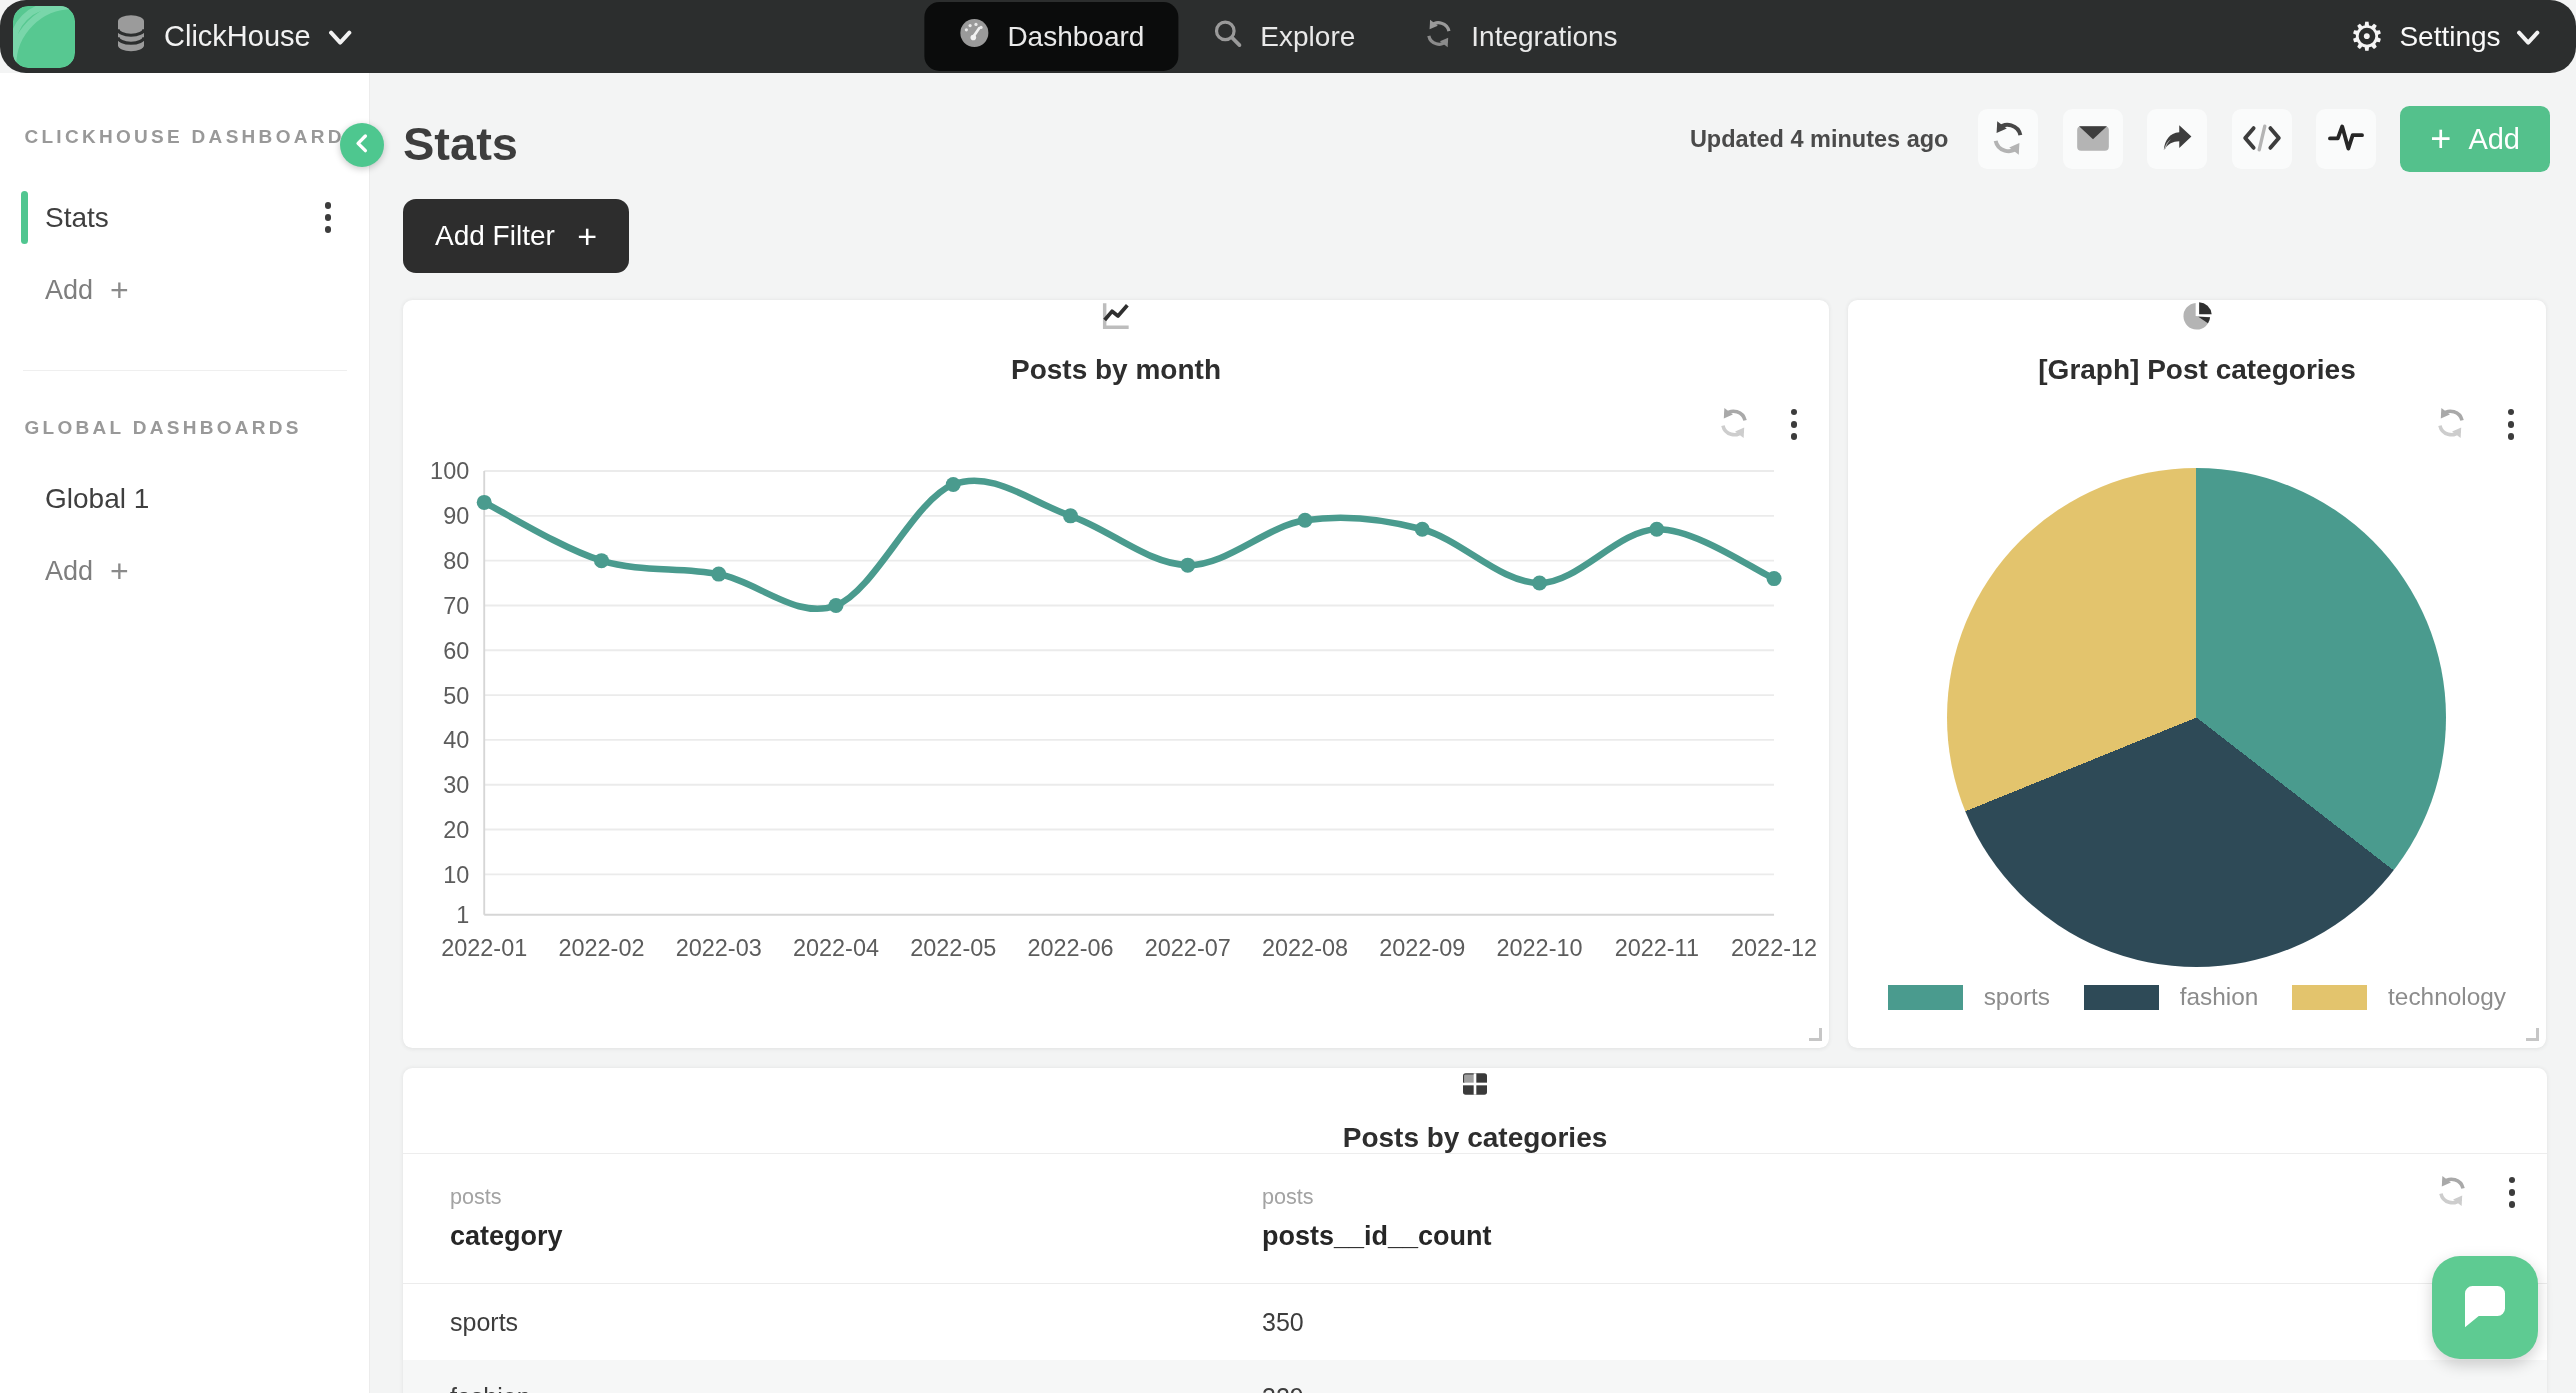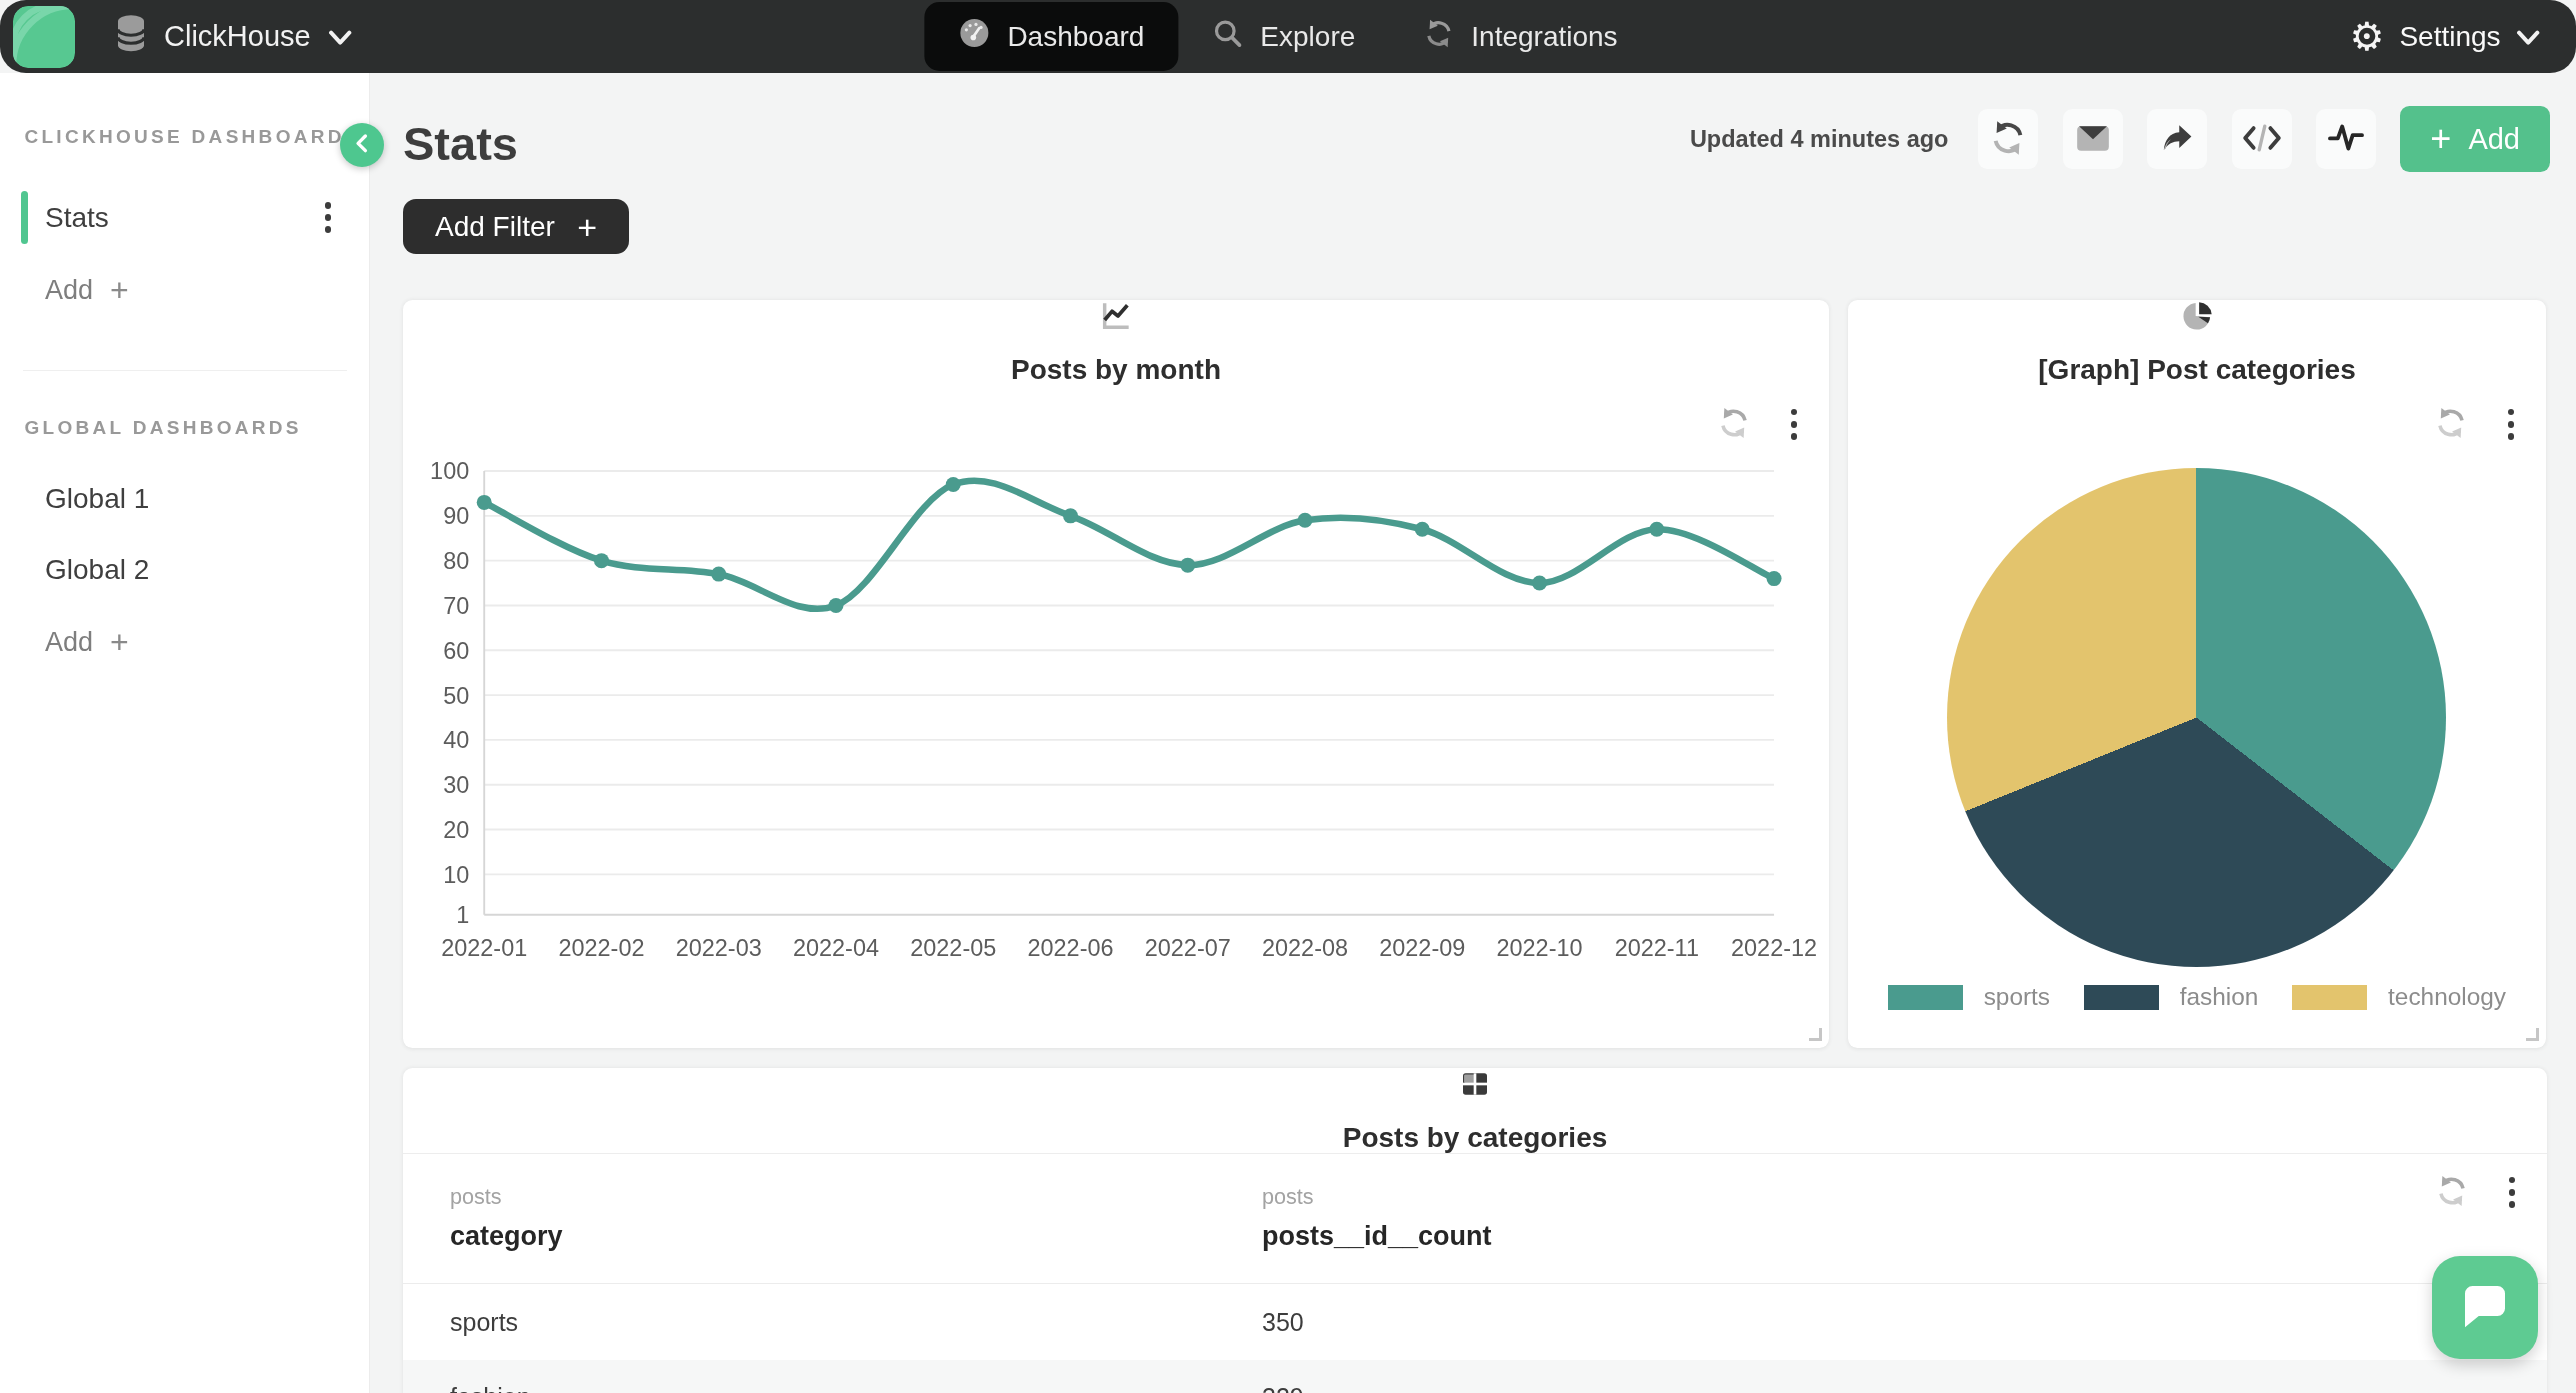--- a/index.html
+++ b/index.html
@@ -31,21 +31,21 @@
   .collapse-btn { position:absolute; top:50px; right:-15px; width:44px; height:44px; border-radius:50%; background:#4ec78f; display:flex; align-items:center; justify-content:center; box-shadow:0 1.9px 7.5px rgba(0,0,0,.22); cursor:pointer; z-index:50; }
 
   
   .page-title { position:absolute; left:403px; top:116px; font-size:47px; font-weight:700; color:#3d3d3d; }
   .header-controls { position:absolute; top:106px; right:26px; display:flex; align-items:center; gap:24.4px; }
   .updated { font-size:23.5px; font-weight:700; color:#4a4a4a; margin-right:5.6px; }
   .icon-btn { width:60px; height:60px; border-radius:9.4px; background:#fafbfb; display:flex; align-items:center; justify-content:center; cursor:pointer; }
   .add-btn { height:66px; padding:0 30px; border-radius:9.4px; background:#54c18c; color:#fff; font-size:29px; display:flex; align-items:center; gap:17px; cursor:pointer; }
   .add-btn .plus { font-size:36px; font-weight:400; line-height:1; }
 
-  .filter-btn { position:absolute; left:403px; top:199px; height:55px; padding:0 32px; background:#2d2d2d; border-radius:13px; color:#fff; font-size:28px; display:flex; align-items:center; gap:22.5px; cursor:pointer; }
+  .filter-btn { position:absolute; left:403px; top:199px; height:74px; padding:0 32px; background:#2d2d2d; border-radius:13px; color:#fff; font-size:28px; display:flex; align-items:center; gap:22.5px; cursor:pointer; }
   .filter-btn .plus { font-size:34px; line-height:1; }
 
   
   .card { position:absolute; background:#fff; border-radius:9.4px; box-shadow:0 0.9px 4.7px rgba(40,40,40,.09); }
   #card-line  { left:403px;  top:300px;  width:1426px; height:748px; }
   #card-pie   { left:1848px; top:300px;  width:698px;  height:748px; }
   #card-table { left:403px;  top:1068px; width:2144px; height:526px; }
   .card-head { position:absolute; top:0; left:0; right:0; height:86px; display:flex; align-items:center; padding:0 28px; gap:19px;flex-direction:column; }
   .card-title { font-size:28px; font-weight:700; color:#2e2e2e; }
   .card-head-right { margin-left:auto; display:flex; align-items:center; gap:36px; }
@@ -163,23 +163,20 @@
       </span>
     </div>
     <div class="side-add" style="margin-top: 20px;">
       <span>Add</span>
       <span class="plus">+</span>
     </div>
     <div class="side-div"></div>
     <div class="sec-title" style="margin-top: 46px;">GLOBAL DASHBOARDS</div>
     <div class="side-item" style="margin-top: 33px;">
       <span>Global 1</span>
-    </div>
-    <div class="side-item" style="margin-top: 18px;">
-      <span>Global 2</span>
     </div>
     <div class="side-add" style="margin-top: 20px;">
       <span>Add</span>
       <span class="plus">+</span>
     </div>
   </div>
 
 <div class="page-title">Stats</div>
 <div class="header-controls" id="header-controls">
   <span class="updated">Updated 4 minutes ago</span>

